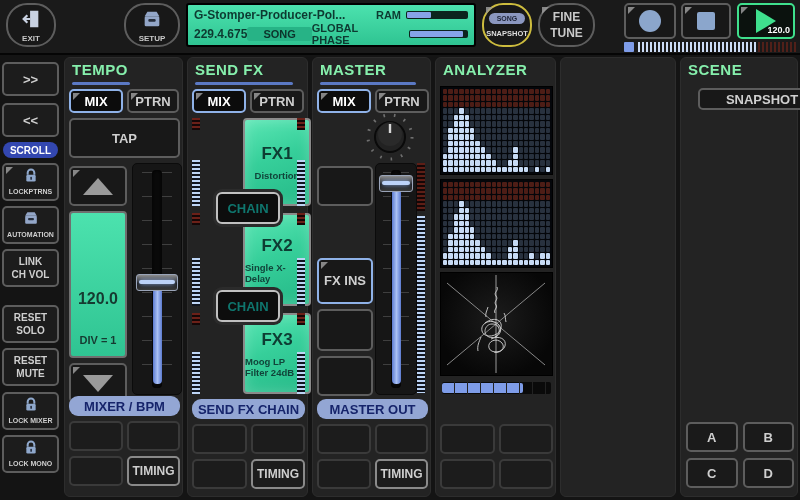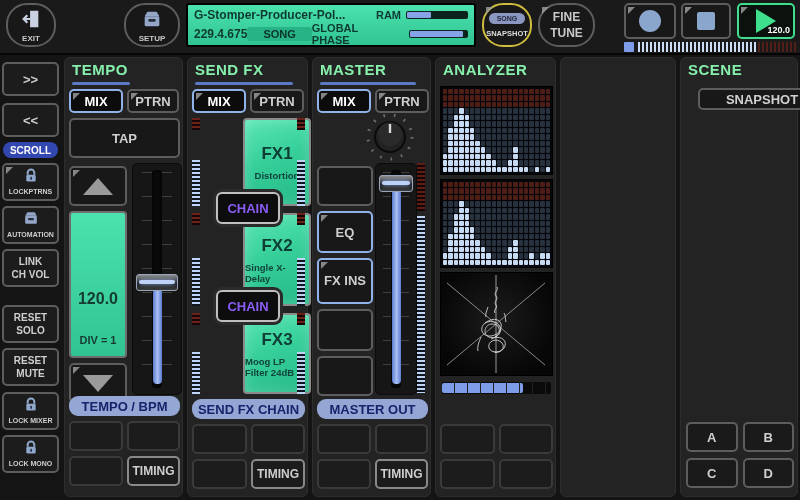--- a/index.html
+++ b/index.html
@@ -80,21 +80,21 @@
   .f-handle::after{content:"";position:absolute;left:2px;right:2px;top:5px;height:4px;background:#bcd2f8;
        border-radius:2px;box-shadow:0 0 5px #9ab8f0;}
 
   
   .fx-pad{position:absolute;left:14px;width:68px;border:2px solid #8a8a8a;border-radius:4px;box-sizing:border-box;
        background:linear-gradient(160deg,#5ae6b4,#36cf9a 45%,#26b988);display:flex;flex-direction:column;
        align-items:center;justify-content:center;gap:6px;box-shadow:inset 0 0 14px rgba(255,255,255,.22);margin-left:41px;}
   .fx-name{font-size:17px;font-weight:bold;color:#0e3d33;}
   .fx-type{font-size:9.5px;font-weight:bold;color:#11443a;}
   .chainbtn{position:absolute;left:28px;width:64px;height:32px;background:#0d0d0d;border:2px solid #c0c0c0;
-       border-radius:6px;box-shadow:0 0 0 3px #2b2b2b;color:#8b5cf6;font-size:13px;font-weight:bold;
+       border-radius:6px;box-shadow:0 0 0 3px #2b2b2b;color:#0f766e;font-size:13px;font-weight:bold;
        display:flex;align-items:center;justify-content:center;box-sizing:border-box;z-index:3;}
   .vu{position:absolute;width:8px;}
   .vu .r{position:absolute;top:0;left:0;right:0;height:12px;
        background:repeating-linear-gradient(180deg,#6b2018 0 2px,#150707 2px 4px);}
   .vu .b{position:absolute;bottom:0;left:0;right:0;height:52%;
        background:repeating-linear-gradient(180deg,#bdd5f6 0 2px,#0f141e 2px 4px);}
 
   
   .knob-wrap{position:absolute;left:52px;top:54px;width:50px;height:50px;}
   .vu-master{position:absolute;left:104px;top:105px;width:8px;height:230px;}
@@ -268,21 +268,21 @@
     </div>
     <div class="btn fold" style="left:4px;top:305px;width:58px;height:40px;">
         <span class="tri-dn"></span>
       </div>
     <div class="fader" style="left:67px;top:105px;width:48px;height:230px;">
       <i class="f-ticks"></i>
       <i class="f-slot"></i>
       <i class="f-fill" id="tempo-fader-fill" style="top: calc(46% + 18px);"></i>
       <i class="f-handle" id="tempo-fader-handle" style="top: calc(46% + 4px);"></i>
     </div>
-    <div class="blue-label" style="left:4px;top:338px;width:111px;">TEMPO / BPM</div>
+    <div class="blue-label" style="left:4px;top:338px;width:111px;">MIXER / BPM</div>
     <div class="gbtn" style="left:4px;top:363px;width:54px;"></div>
     <div class="gbtn" style="left:62px;top:363px;width:53px;"></div>
     <div class="gbtn" style="left:4px;top:398px;width:54px;"></div>
     <div class="gbtn timing" style="left:62px;top:398px;width:53px;">
         <span>TIMING</span>
       </div>
   </div>
 
   <div class="panel" style="left:187px;width:121px;">
     <div class="ptitle">SEND FX</div>
@@ -360,23 +360,20 @@
     <div class="knob-wrap">
       <svg width="50" height="50" viewBox="0 0 50 50">
         <circle cx="25" cy="25" r="22" fill="none" stroke="#6f6f6f" stroke-width="3" stroke-dasharray="1.6 9.1"></circle>
         <circle cx="25" cy="25" r="15" fill="#222" stroke="#0a0a0a" stroke-width="2"></circle>
         <circle cx="25" cy="22" r="12" fill="#2e2e2e" opacity="0.7"></circle>
         <line x1="25" y1="12" x2="25" y2="21" stroke="#d8d8d8" stroke-width="2.4"></line>
       </svg>
     </div>
 
     <div class="btn" style="left:4px;top:108px;width:56px;height:40px;"></div>
-    <div class="btn fold" style="left:4px;top:153px;width:56px;height:42px;font-size:13px;border-color:#8fb2e8;">
-        <span>EQ</span>
-      </div>
     <div class="btn fold" style="left:4px;top:200px;width:56px;height:46px;font-size:13px;line-height:1.15;border-color:#8fb2e8;">
         <span style="white-space:pre-line;">FX INS</span>
       </div>
     <div class="btn" style="left:4px;top:251px;width:56px;height:42px;"></div>
     <div class="btn" style="left:4px;top:298px;width:56px;height:40px;"></div>
 
     <div class="fader" style="left:62px;top:105px;width:40px;height:230px;">
       <i class="f-ticks"></i>
       <i class="f-slot"></i>
       <i class="f-fill" id="master-fader-fill" style="top: calc(3% + 18px);"></i>

